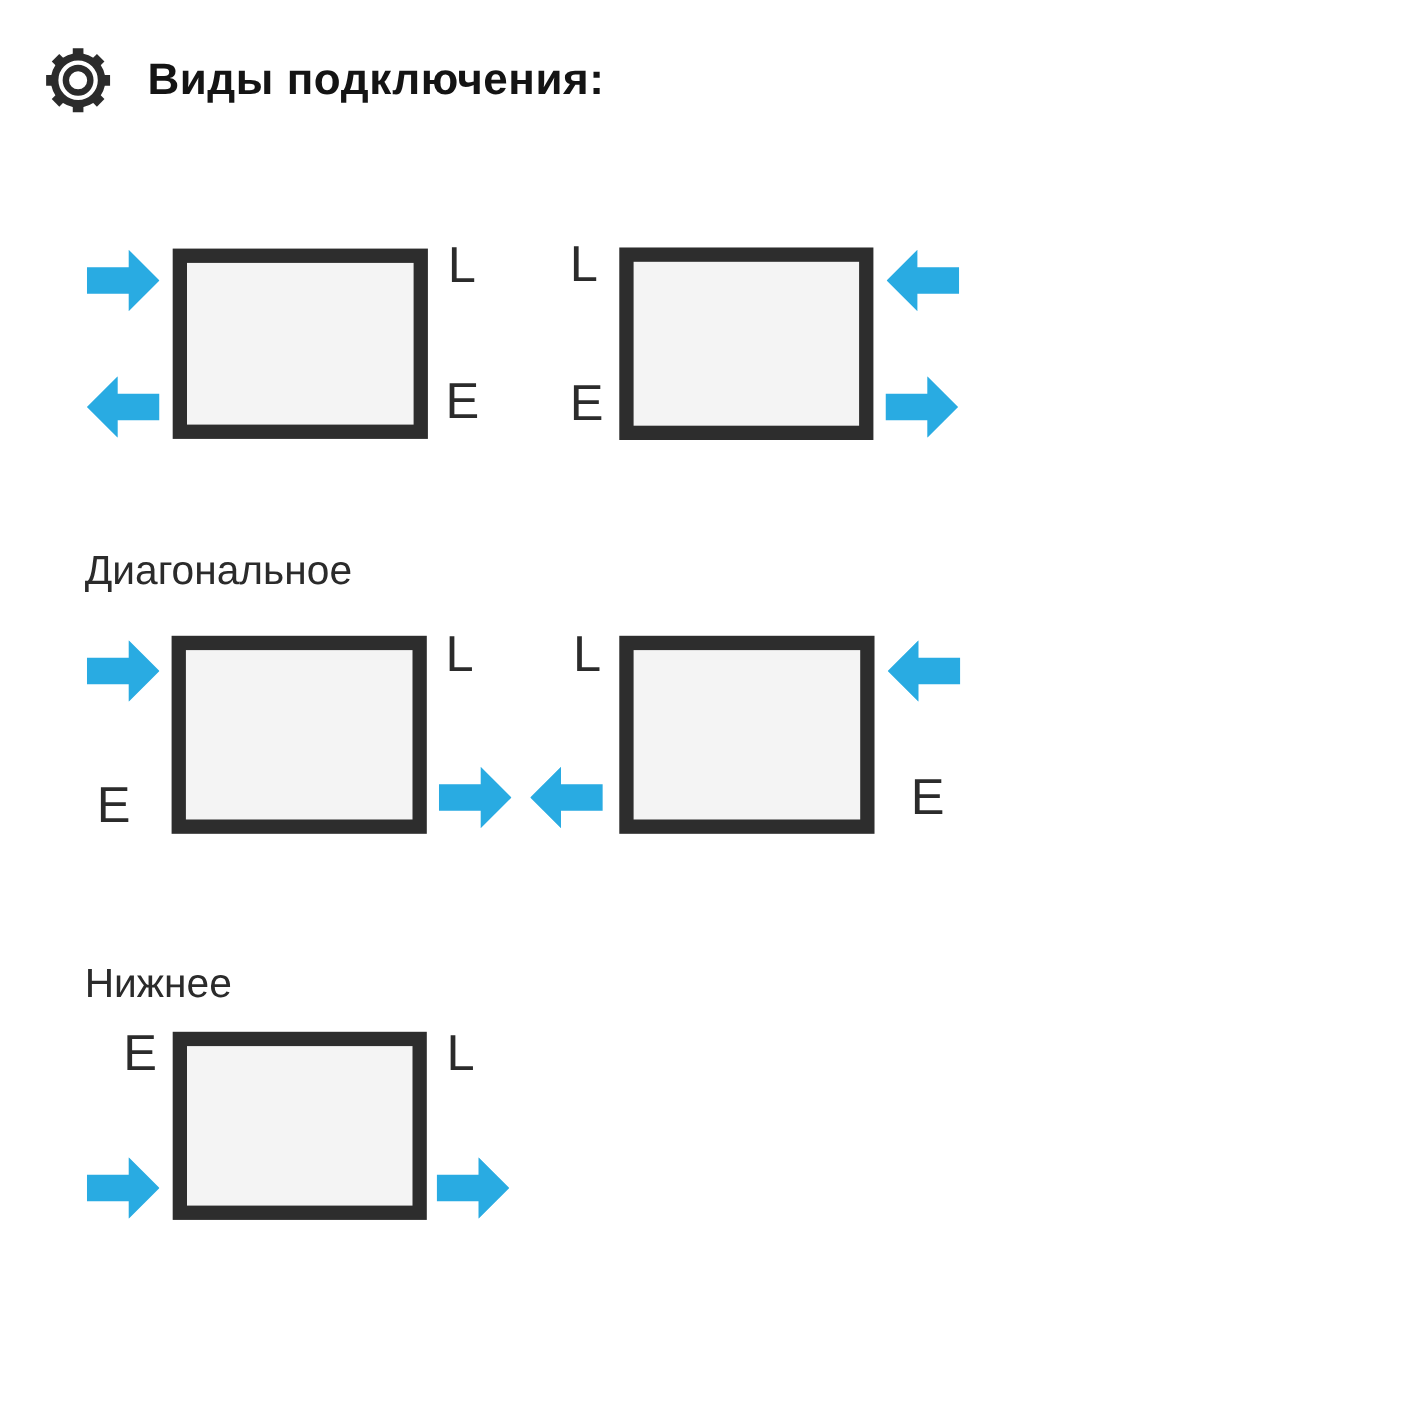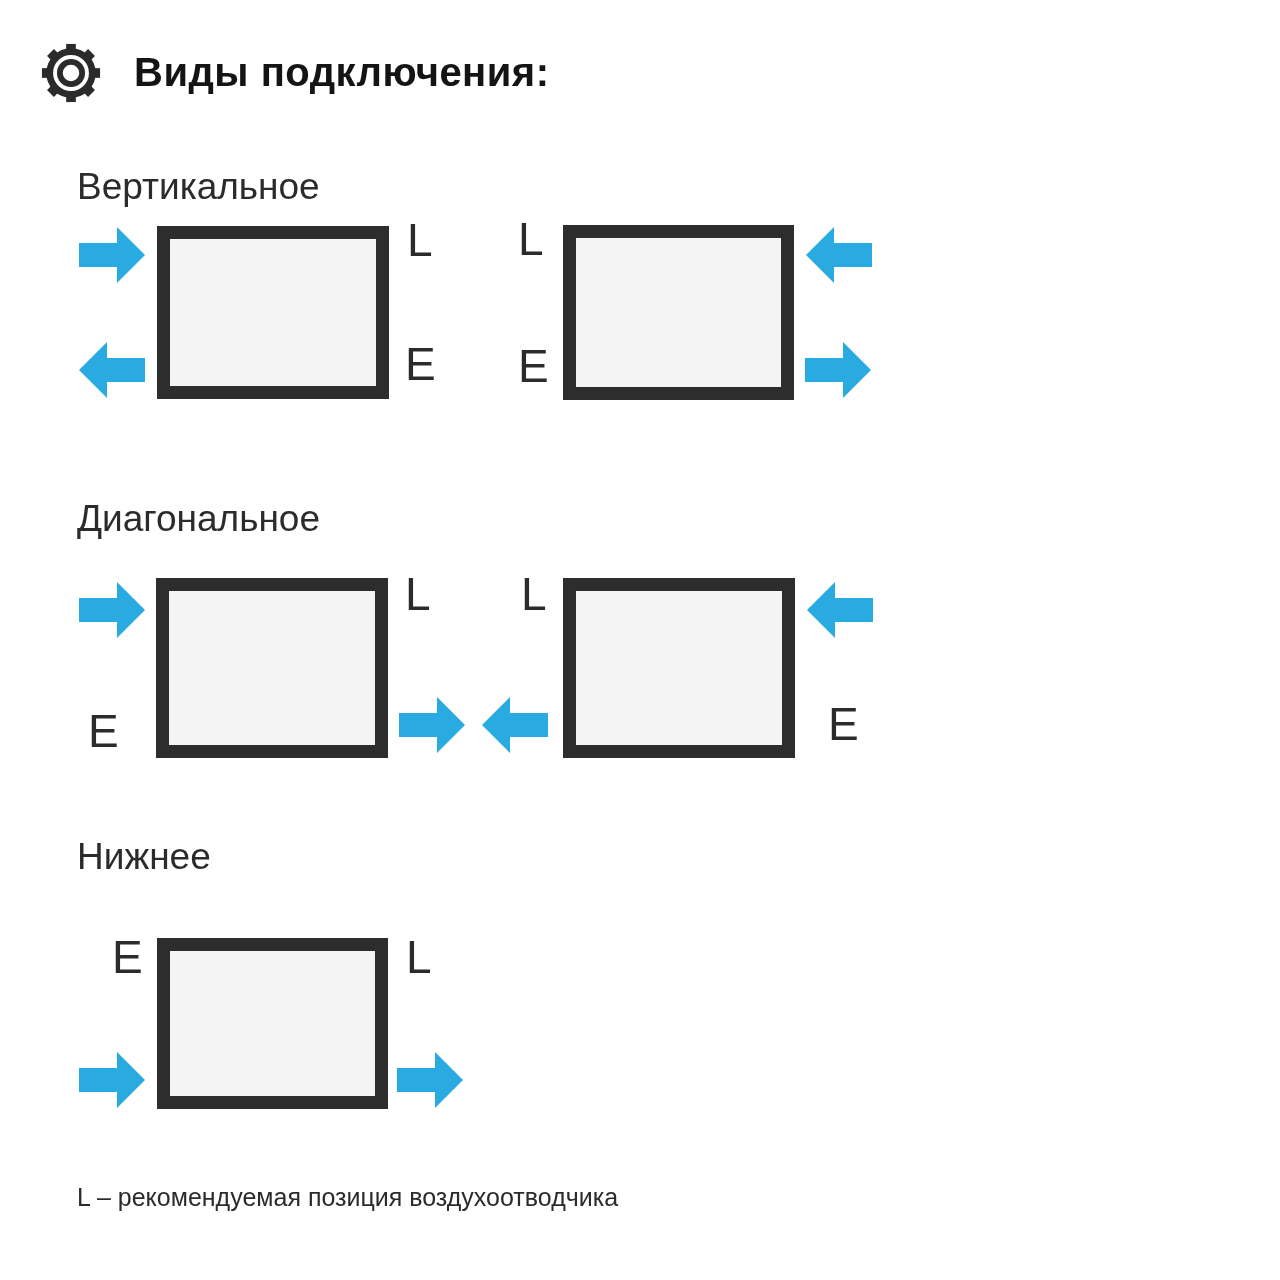--- a/index.html
+++ b/index.html
@@ -65,21 +65,20 @@
         <line x1="17.9" y1="17.9" x2="10.8" y2="10.8"></line>
         <line x1="32" y1="12" x2="32" y2="2"></line>
         <line x1="46.1" y1="17.9" x2="53.2" y2="10.8"></line>
       </g>
       <circle cx="32" cy="32" r="22" stroke-width="7"></circle>
       <circle cx="32" cy="32" r="11.5" stroke-width="6"></circle>
     </g>
   </svg>
   <div class="abs page-title" style="left:134px;top:50px;">Виды подключения:</div>
 
-  <div class="abs section-title" style="left:77px;top:168px;">Вертикальное</div>
 
   <div class="abs radiator" style="left:157px;top:226px;width:232px;height:173px;"></div>
   <svg class="arrow" style="left:79px;top:227px;" viewBox="0 0 66 56">
       <polygon points="0,16 38,16 38,0 66,28 38,56 38,40 0,40" fill="currentColor"></polygon>
     </svg>
   <svg class="arrow left" style="left:79px;top:342px;" viewBox="0 0 66 56">
       <polygon points="0,16 38,16 38,0 66,28 38,56 38,40 0,40" fill="currentColor"></polygon>
     </svg>
   <div class="abs pos-label" style="left:407px;top:217px;">L</div>
   <div class="abs pos-label" style="left:405px;top:341px;">E</div>
@@ -109,29 +108,28 @@
   <svg class="arrow left" style="left:482px;top:697px;" viewBox="0 0 66 56">
       <polygon points="0,16 38,16 38,0 66,28 38,56 38,40 0,40" fill="currentColor"></polygon>
     </svg>
   <div class="abs pos-label" style="left:521px;top:571px;">L</div>
   <div class="abs radiator" style="left:563px;top:578px;width:232px;height:180px;"></div>
   <svg class="arrow left" style="left:807px;top:582px;" viewBox="0 0 66 56">
       <polygon points="0,16 38,16 38,0 66,28 38,56 38,40 0,40" fill="currentColor"></polygon>
     </svg>
   <div class="abs pos-label" style="left:828px;top:701px;">E</div>
 
-  <div class="abs section-title" style="left:77px;top:838px;">Нижнее</div>
+  <div class="abs section-title" style="left:77px;top:875px;">Нижнее</div>
 
   <div class="abs pos-label" style="left:112px;top:934px;">E</div>
   <div class="abs radiator" style="left:157px;top:938px;width:231px;height:171px;"></div>
   <div class="abs pos-label" style="left:406px;top:934px;">L</div>
   <svg class="arrow" style="left:79px;top:1052px;" viewBox="0 0 66 56">
       <polygon points="0,16 38,16 38,0 66,28 38,56 38,40 0,40" fill="currentColor"></polygon>
     </svg>
   <svg class="arrow" style="left:397px;top:1052px;" viewBox="0 0 66 56">
       <polygon points="0,16 38,16 38,0 66,28 38,56 38,40 0,40" fill="currentColor"></polygon>
     </svg>
 
   <div class="abs legend" style="left:77px;top:1181px;">
-    <div>L – рекомендуемая позиция воздухоотводчика</div>
   </div>
 
 </div>
 
 </body></html>

